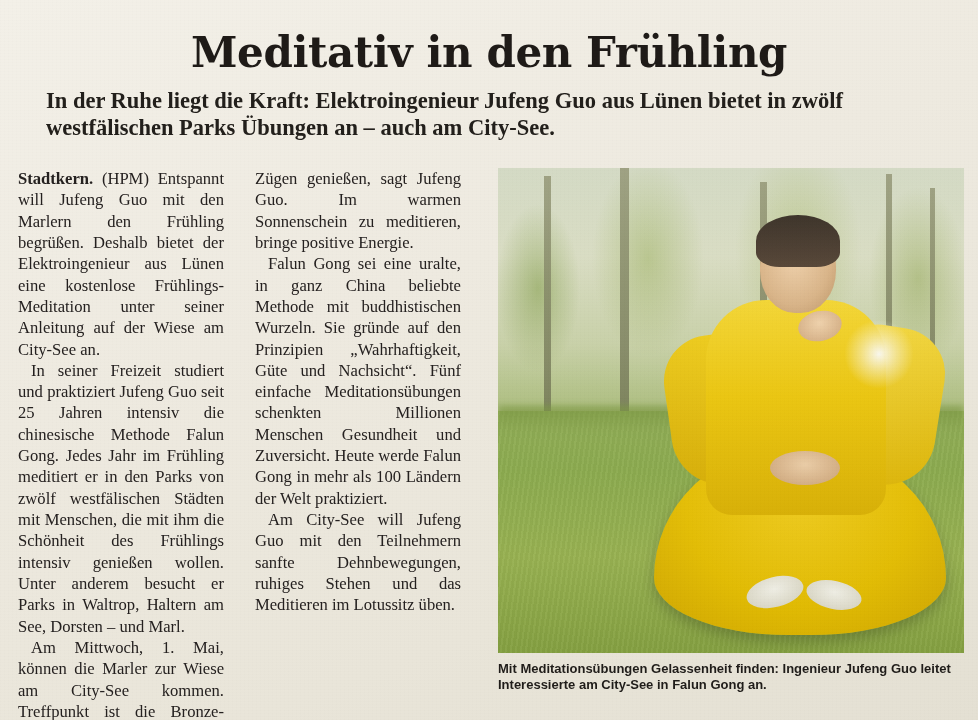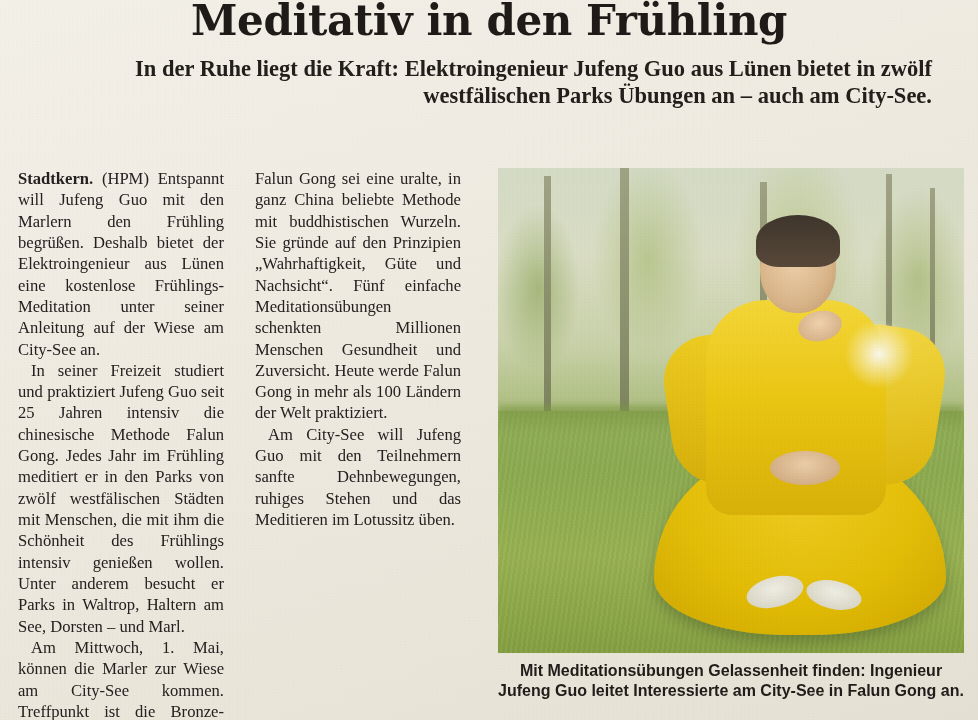--- a/index.html
+++ b/index.html
@@ -33,24 +33,25 @@
       repeating-linear-gradient(90deg, rgba(0,0,0,0.010) 0px, rgba(0,0,0,0.010) 1px, rgba(255,255,255,0) 1px, rgba(255,255,255,0) 4px);
     opacity: .6;
   }
   .headline {
     text-align: center;
     font-family: "DejaVu Serif", serif;
     font-weight: bold;
     font-size: 42px;
     letter-spacing: -0.4px;
     line-height: 1.02;
+    padding-top: 32px;
     color: #1f1b18;
   }
   .subhead {
-    text-align: right;
+    text-align: left;
     font-family: "Liberation Serif", serif;
     font-weight: bold;
     font-size: 22.5px;
     line-height: 1.22;
     color: #23201c;
     padding: 12px 46px 0 46px;
   }
   .columns {
     position: absolute;
     top: 168px;
@@ -217,24 +218,23 @@
     position: absolute;
     inset: 0;
     background: linear-gradient(180deg, rgba(255,255,240,.10), rgba(60,60,30,.08));
     pointer-events: none;
   }
   .caption {
     width: 466px;
     margin-top: 8px;
     font-family: "Liberation Sans", sans-serif;
     font-weight: bold;
-    font-size: 16px;
+    font-size: 13px;
     line-height: 1.25;
     color: #201d1a;
-    text-align: center;
   }
 </style>
 </head>
 <body>
 
 <div class="page">
 
   <div class="headline">Meditativ in den Frühling</div>
 
   <div class="subhead">In der Ruhe liegt die Kraft: Elektroingenieur Jufeng Guo aus Lünen bietet in zwölf westfälischen Parks Übungen an – auch am City-See.</div>
@@ -242,20 +242,21 @@
   <div class="columns">
 
     <div class="col">
       <p><span class="dateline">Stadtkern.</span><span> (HPM) Entspannt will Jufeng Guo mit den Marlern den Frühling begrüßen. Deshalb bietet der Elektroingenieur aus Lünen eine kostenlose Frühlings-Meditation unter seiner Anleitung auf der Wiese am City-See an.</span></p>
       <p>In seiner Freizeit studiert und praktiziert Jufeng Guo seit 25 Jahren intensiv die chinesische Methode Falun Gong. Jedes Jahr im Frühling meditiert er in den Parks von zwölf westfälischen Städten mit Menschen, die mit ihm die Schönheit des Frühlings intensiv genießen wollen. Unter anderem besucht er Parks in Waltrop, Haltern am See, Dorsten – und Marl.</p>
       <p>Am Mittwoch, 1. Mai, können die Marler zur Wiese am City-See kommen. Treffpunkt ist die Bronze-Skulptur des Sängers Orpheus von Ossip Zadkine. Von 11 Uhr bis 13 Uhr wird dort meditiert.</p>
 
     </div>
 
     <div class="col">
+      <p>Zügen genießen, sagt Jufeng Guo. Im warmen Sonnenschein zu meditieren, bringe positive Energie.</p>
       <p>Falun Gong sei eine uralte, in ganz China beliebte Methode mit buddhistischen Wurzeln. Sie gründe auf den Prinzipien „Wahrhaftigkeit, Güte und Nachsicht“. Fünf einfache Meditationsübungen schenkten Millionen Menschen Gesundheit und Zuversicht. Heute werde Falun Gong in mehr als 100 Ländern der Welt praktiziert.</p>
       <p>Am City-See will Jufeng Guo mit den Teilnehmern sanfte Dehnbewegungen, ruhiges Stehen und das Meditieren im Lotussitz üben.</p>
     </div>
 
     <div class="media">
       <div class="photo">
         <div class="sky"></div>
         <div class="treeline"></div>
         <div class="trunk t1"></div>
         <div class="trunk t2"></div>

